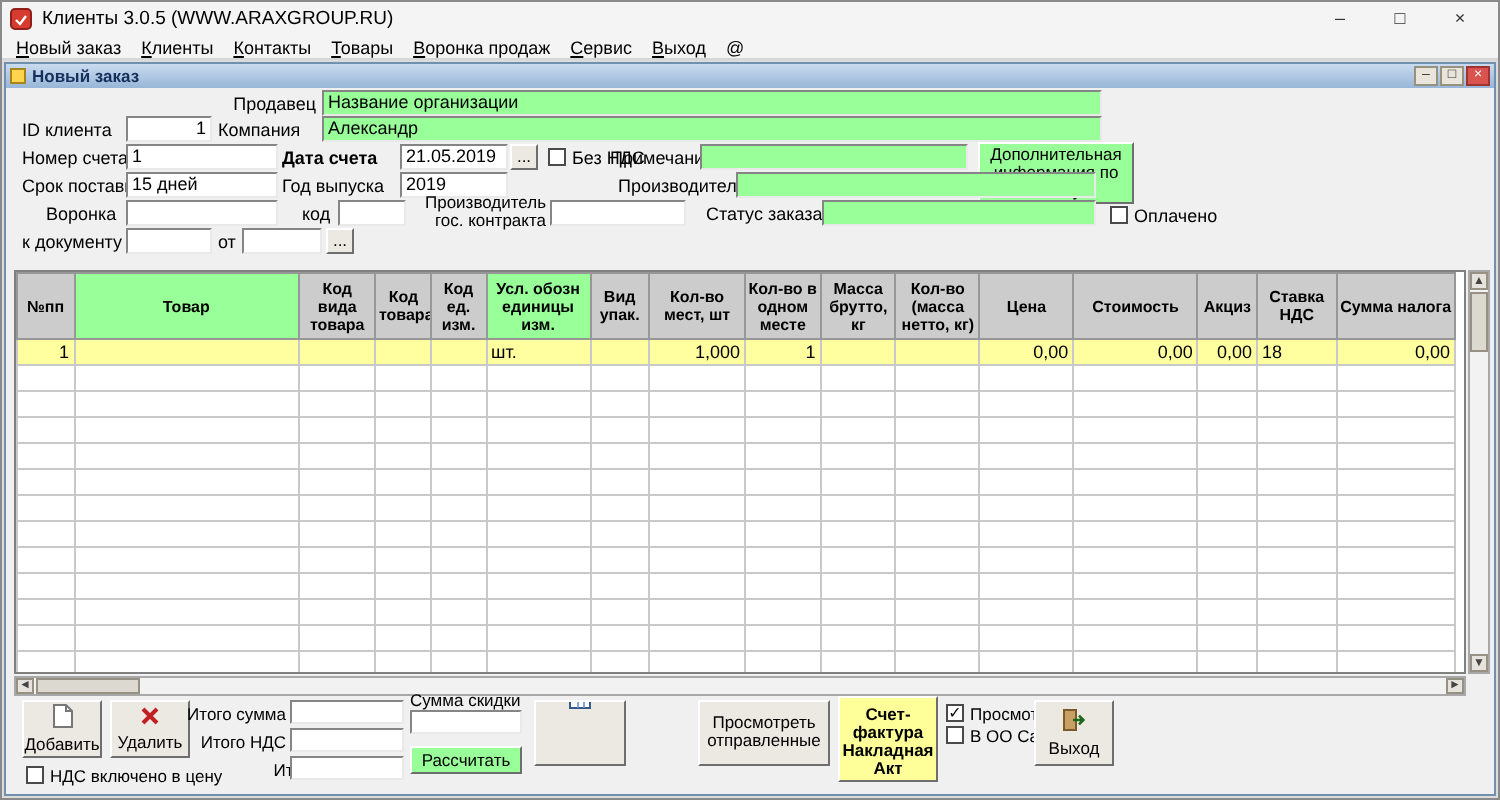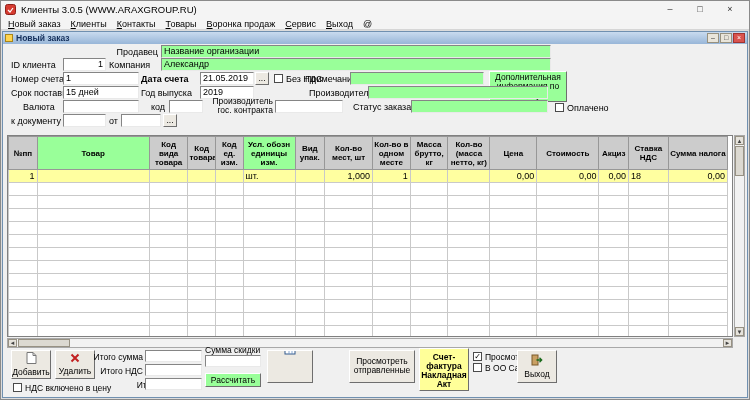--- a/index.html
+++ b/index.html
@@ -125,21 +125,21 @@
         <div class="fld green" style="left:347px;top:28px;width:134px;"></div>
         <div class="btn green wrap" style="left:486px;top:27px;width:78px;height:31px;">Дополнительная информация по заказу</div>
 
         <span class="lbl" style="left:8px;top:43px;">Срок поставки</span>
         <div class="fld" style="left:60px;top:42px;width:76px;">15 дней</div>
         <span class="lbl" style="left:138px;top:43px;">Год выпуска</span>
         <div class="fld" style="left:197px;top:42px;width:54px;">2019</div>
         <span class="lbl" style="left:306px;top:43px;">Производитель</span>
         <div class="fld green" style="left:365px;top:42px;width:180px;"></div>
 
-        <span class="lbl" style="left:20px;top:57px;">Валюта</span>
+        <span class="lbl" style="left:20px;top:57px;">Воронка</span>
         <div class="fld" style="left:60px;top:56px;width:76px;"></div>
         <span class="lbl" style="left:148px;top:57px;">код</span>
         <div class="fld" style="left:166px;top:56px;width:34px;"></div>
         <span class="lbl sm" style="left:200px;top:53px;width:70px;text-align:right;">Производитель гос. контракта</span>
         <div class="fld" style="left:272px;top:56px;width:68px;"></div>
         <span class="lbl" style="left:350px;top:57px;">Статус заказа</span>
         <div class="fld green" style="left:408px;top:56px;width:137px;"></div>
         <span class="checkbox" style="left:552px;top:59px;"></span>
         <span class="lbl" style="left:564px;top:58px;">Оплачено</span>
 

